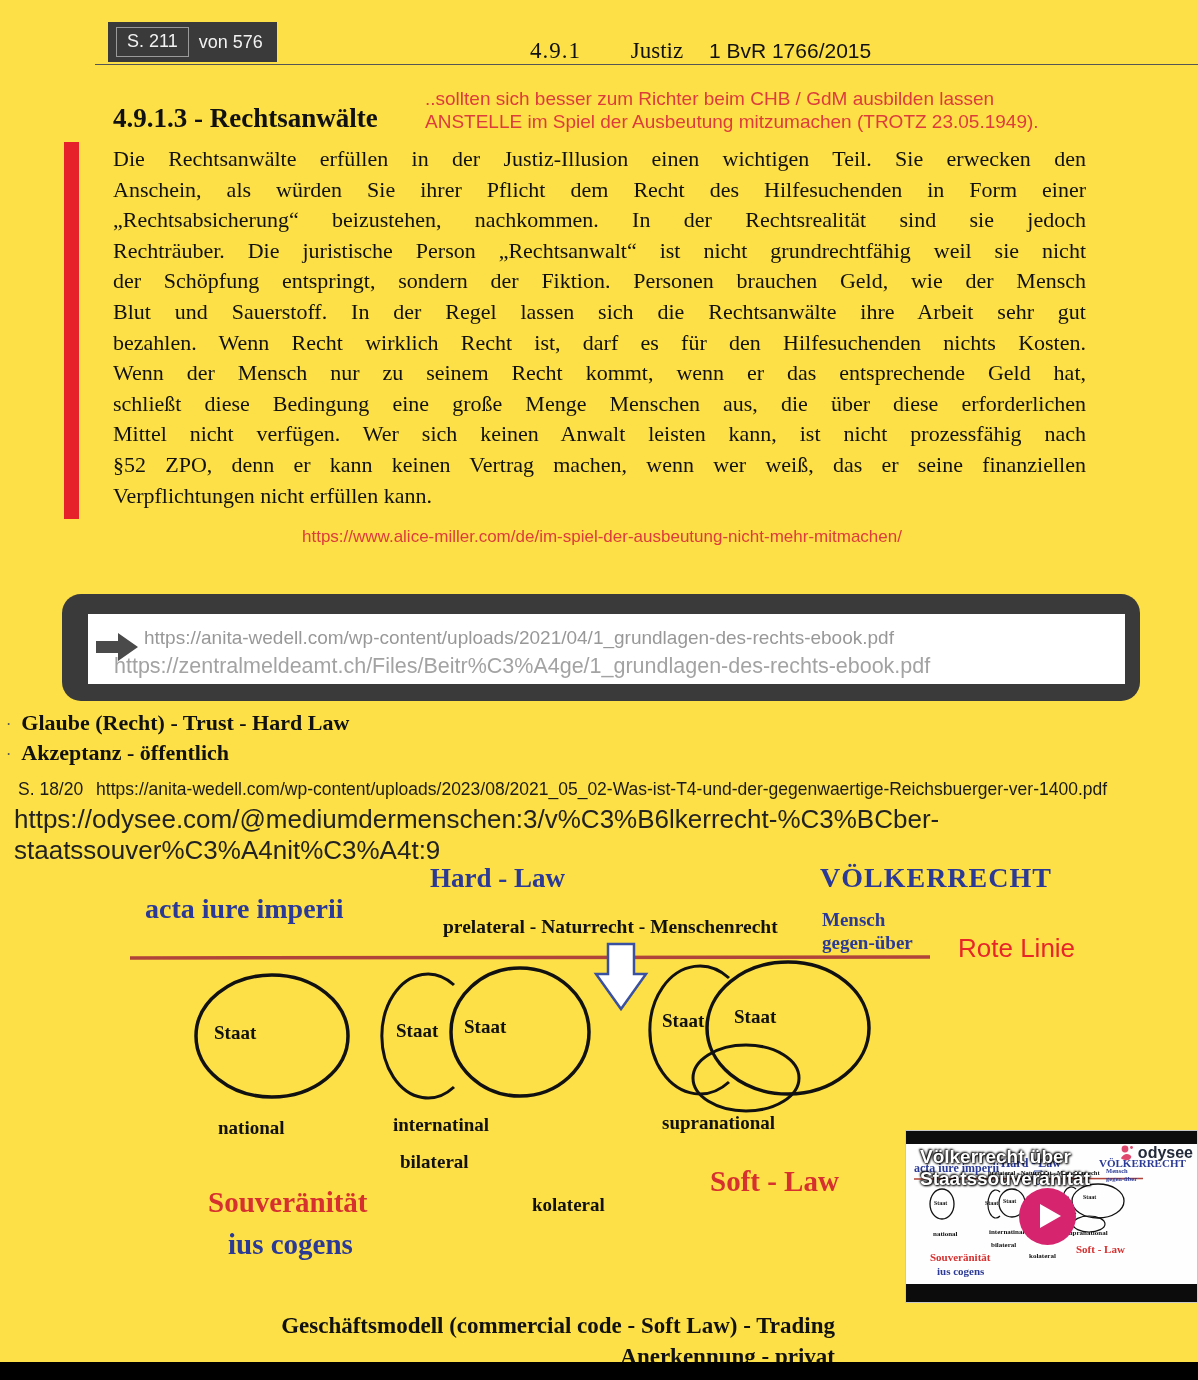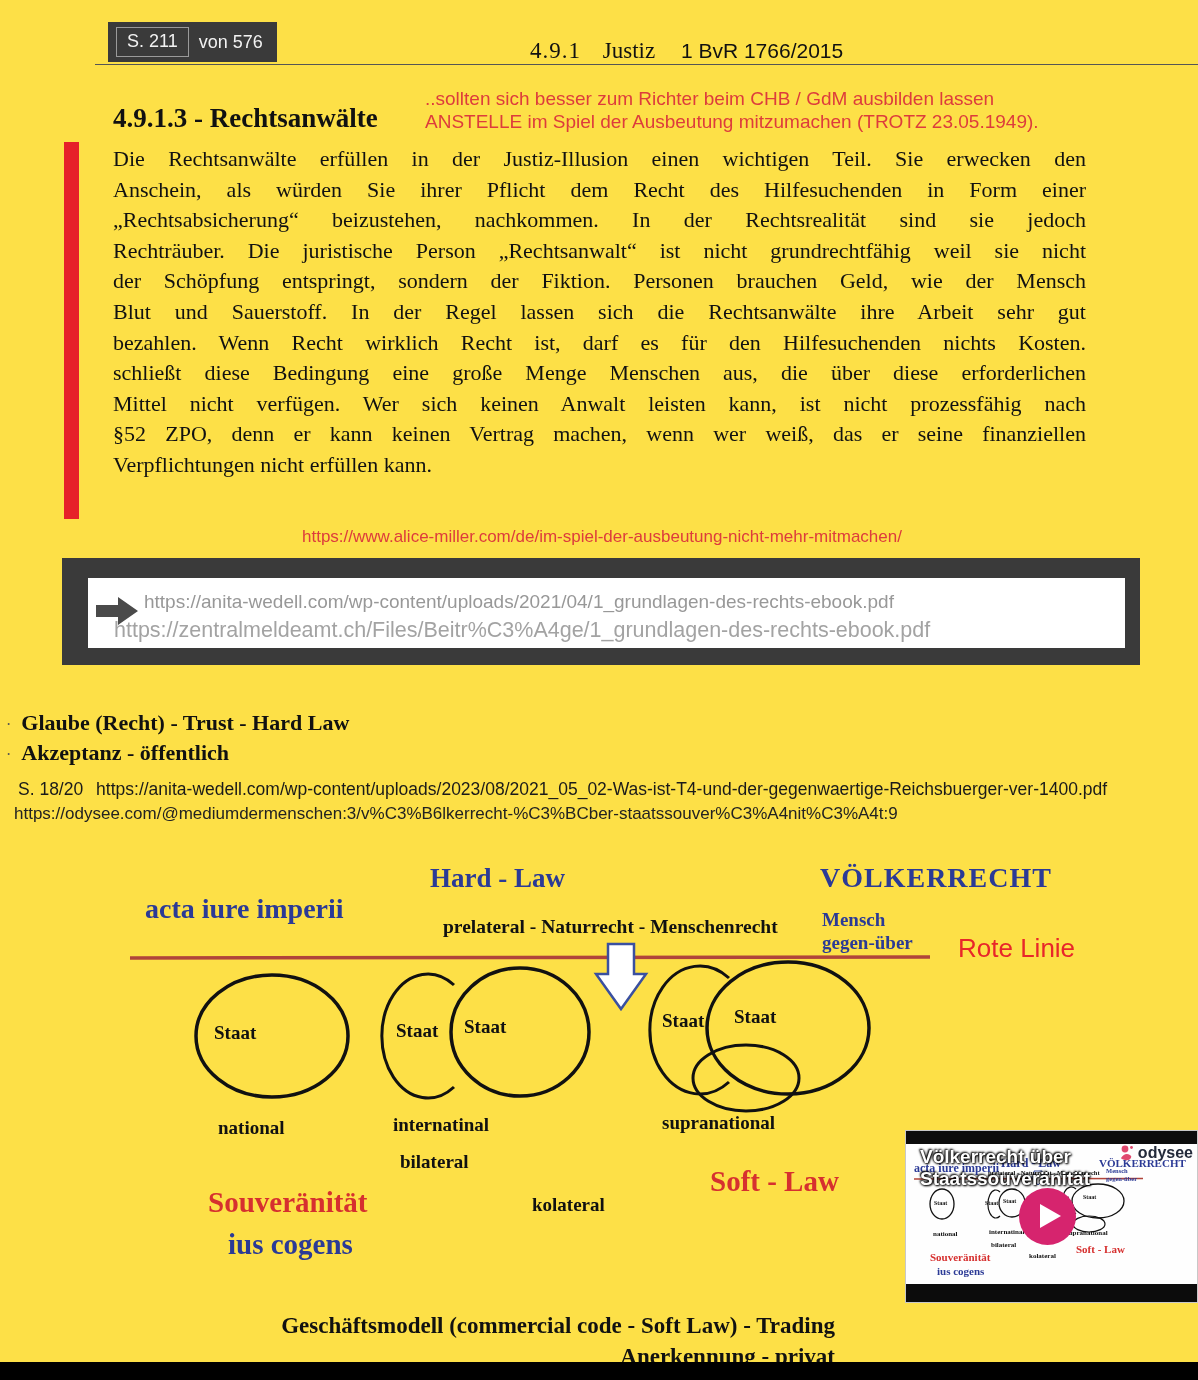--- a/index.html
+++ b/index.html
@@ -7,57 +7,57 @@
   .page { position:relative; width:1198px; height:1380px; background:#fde047; overflow:hidden;
           font-family:"Liberation Serif", serif; color:#111; }
 
   
   .pager { position:absolute; left:108px; top:22px; height:40px; background:#3a3a3a;
            display:flex; align-items:center; padding:0 14px 0 8px; gap:10px;
            font-family:"Liberation Sans", sans-serif; font-size:18px; color:#f2f2f2; }
   .pager-page { border:1px solid #9a9a9a; padding:3px 10px 4px 10px; }
   .doc-header { position:absolute; left:530px; top:38px; font-size:23px; }
   .doc-header .sec { letter-spacing:1px; }
-  .doc-header .ttl { margin-left:16px; }
+  .doc-header .ttl { margin-left:44px; }
   .doc-header .case { margin-left:20px; font-family:"Liberation Sans", sans-serif; font-size:21px; }
   .header-rule { position:absolute; left:95px; top:64px; width:1103px; height:1px; background:#555; }
 
   
   .annotation { position:absolute; left:425px; top:87px; font-family:"Liberation Sans", sans-serif;
                 font-size:19px; line-height:23px; color:#dd3c3c; font-weight:500; }
   .sec-heading { position:absolute; left:113px; top:103px; font-size:27px; font-weight:bold; }
 
   
   .red-bar { position:absolute; left:64px; top:142px; width:15px; height:377px; background:#e62129; }
   .body-text { position:absolute; left:113px; top:144px; width:973px; font-size:22px; line-height:30.6px; }
   .body-text .body-line { text-align:justify; text-align-last:justify; }
   .body-text .body-line:last-child { text-align-last:left; }
   .alice-link { position:absolute; left:302px; top:527px; font-family:"Liberation Sans", sans-serif;
                 font-size:17px; color:#dd3c3c; text-decoration:none; }
 
   
-  .link-panel { position:absolute; left:62px; top:558px; width:1078px; height:107px; background:#3a3a3a; }
+  .link-panel { position:absolute; left:62px; top:594px; width:1078px; height:107px; background:#3a3a3a;border-radius:19px; }
   .link-panel-inner { position:absolute; left:26px; top:20px; width:1037px; height:70px; background:#fff; }
   .panel-arrow { position:absolute; left:6px; top:18px; }
   .panel-url1 { position:absolute; left:56px; top:13px; font-family:"Liberation Sans", sans-serif;
                 font-size:19px; color:#989898; text-decoration:none; }
   .panel-url2 { position:absolute; left:26px; top:40px; font-family:"Liberation Sans", sans-serif;
                 font-size:21.5px; color:#a3a3a3; text-decoration:none; }
 
   
   .note-line { position:absolute; left:6px; display:flex; align-items:baseline; gap:10px;
                font-size:22px; font-weight:bold; }
   .note-line .bullet { font-size:16px; color:#555; font-weight:normal; }
   .note1 { top:710px; } .note2 { top:740px; }
   .ref-line { position:absolute; left:18px; top:779px; font-family:"Liberation Sans", sans-serif;
               font-size:17.5px; color:#1a1a1a; }
   .ref-line .gap { margin-left:8px; }
   .ref-line a { color:#1a1a1a; text-decoration:none; }
   .odysee-line { position:absolute; left:14px; top:804px; font-family:"Liberation Sans", sans-serif;
-                 font-size:17px; color:#222; text-decoration:none; display:block; }
+                 font-size:26px; color:#222; text-decoration:none; display:block; }
 
   
   .diagram { position:absolute; left:0; top:840px; width:1198px; height:470px; }
   .diagram .lbl { position:absolute; white-space:nowrap; }
   .blue  { color:#2b3a96; }
   .dred  { color:#d6302f; }
   .lbl-acta   { left:145px; top:53px;  font-size:28px; font-weight:bold; }
   .lbl-hard   { left:430px; top:23px;  font-size:27px; font-weight:bold; }
   .lbl-voelk  { left:820px; top:22px;  font-size:28px; font-weight:bold; letter-spacing:1px; }
   .lbl-prelat { left:443px; top:76px;  font-size:19.5px; font-weight:bold; }
@@ -143,20 +143,21 @@
   <div class="red-bar"></div>
   <div class="body-text">
 
   <div class="body-line">Die Rechtsanwälte erfüllen in der Justiz-Illusion einen wichtigen Teil. Sie erwecken den</div>
       <div class="body-line">Anschein, als würden Sie ihrer Pflicht dem Recht des Hilfesuchenden in Form einer</div>
       <div class="body-line">„Rechtsabsicherung“ beizustehen, nachkommen. In der Rechtsrealität sind sie jedoch</div>
       <div class="body-line">Rechträuber. Die juristische Person „Rechtsanwalt“ ist nicht grundrechtfähig weil sie nicht</div>
       <div class="body-line">der Schöpfung entspringt, sondern der Fiktion. Personen brauchen Geld, wie der Mensch</div>
       <div class="body-line">Blut und Sauerstoff. In der Regel lassen sich die Rechtsanwälte ihre Arbeit sehr gut</div>
       <div class="body-line">bezahlen. Wenn Recht wirklich Recht ist, darf es für den Hilfesuchenden nichts Kosten.</div>
+      <div class="body-line">Wenn der Mensch nur zu seinem Recht kommt, wenn er das entsprechende Geld hat,</div>
       <div class="body-line">schließt diese Bedingung eine große Menge Menschen aus, die über diese erforderlichen</div>
       <div class="body-line">Mittel nicht verfügen. Wer sich keinen Anwalt leisten kann, ist nicht prozessfähig nach</div>
       <div class="body-line">§52 ZPO, denn er kann keinen Vertrag machen, wenn wer weiß, das er seine finanziellen</div>
       <div class="body-line">Verpflichtungen nicht erfüllen kann.</div>
     </div>
 
   <a class="alice-link" href="#">https://www.alice-miller.com/de/im-spiel-der-ausbeutung-nicht-mehr-mitmachen/</a>
 
   <div class="link-panel">
     <div class="link-panel-inner">

